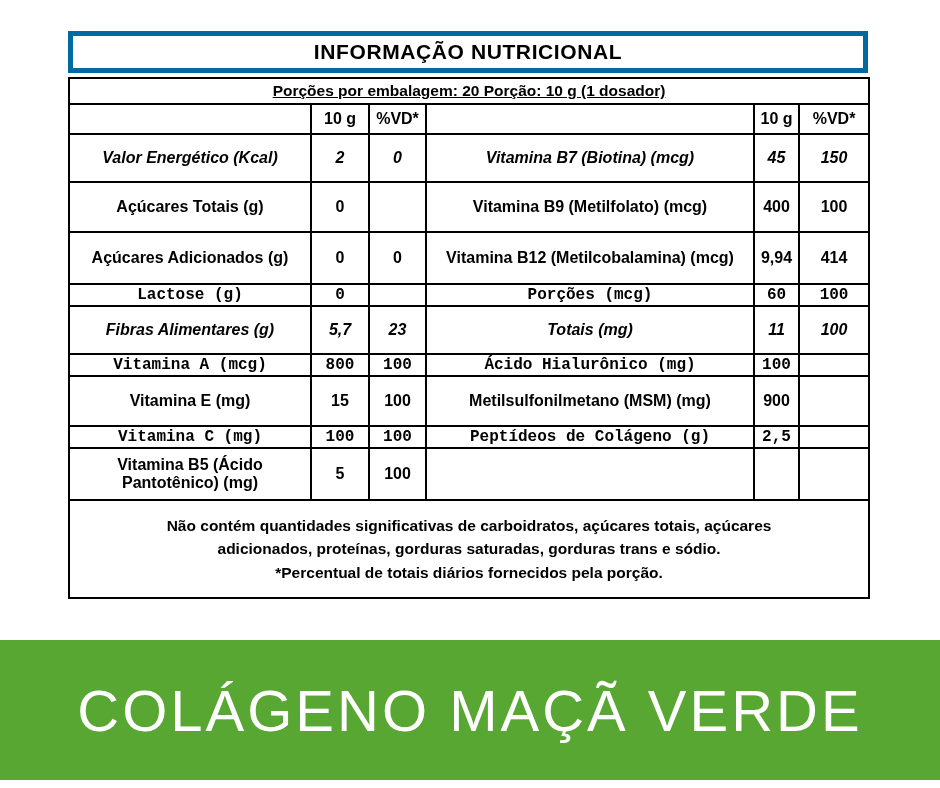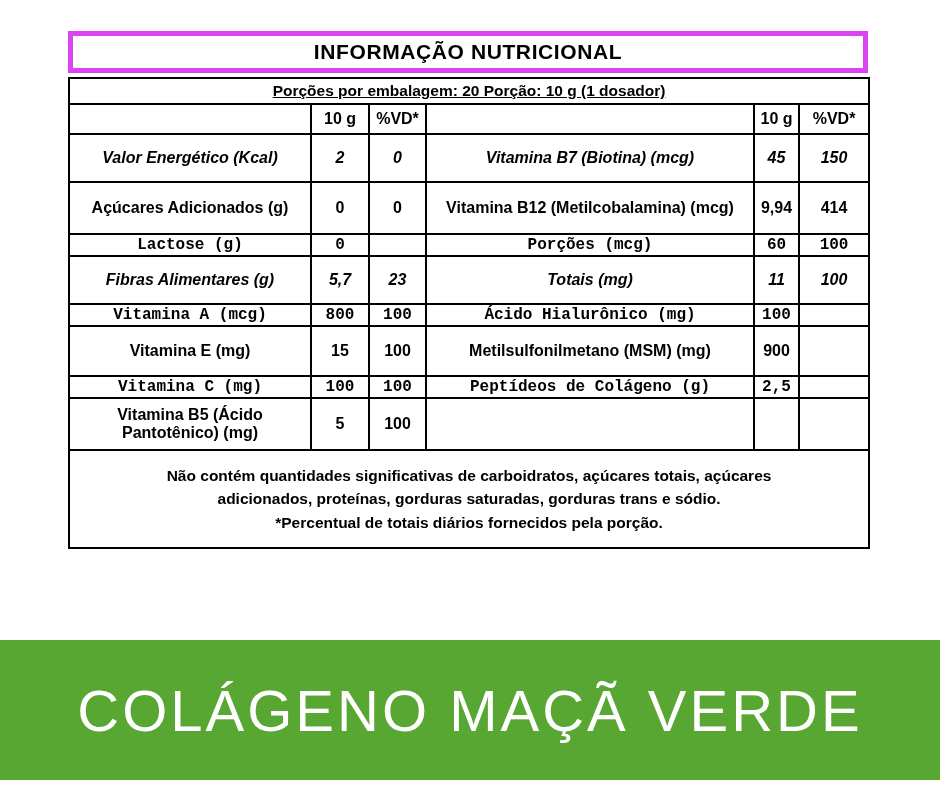--- a/index.html
+++ b/index.html
@@ -2,21 +2,21 @@
 <html><head>
 <meta charset="utf-8">
 <style>
   * { box-sizing: border-box; margin: 0; padding: 0; }
   html, body { width: 940px; height: 788px; background: #ffffff; overflow: hidden; }
   body { font-family: "Liberation Sans", sans-serif; color: #000; position: relative; }
 
   .sheet { position: absolute; left: 68px; top: 31px; width: 800px; }
 
   .title-box {
-    border: 5px solid #d946ef;
+    border: 5px solid #0369a1;
     height: 42px;
     display: flex; align-items: center; justify-content: center;
     font-weight: bold; font-size: 21px; letter-spacing: 0.6px;
     margin-bottom: 4px;
   }
 
   table.nutrition {
     border-collapse: collapse;
     width: 800px;
     table-layout: fixed;
@@ -83,20 +83,28 @@
 
       <tr class="h48">
         <td>Valor Energético (Kcal)</td>
         <td>2</td>
         <td>0</td>
         <td>Vitamina B7 (Biotina) (mcg)</td>
         <td>45</td>
         <td>150</td>
       </tr>
 
+      <tr class="h50">
+        <td>Açúcares Totais (g)</td>
+        <td>0</td>
+        <td></td>
+        <td>Vitamina B9 (Metilfolato) (mcg)</td>
+        <td>400</td>
+        <td>100</td>
+      </tr>
 
       <tr class="h52">
         <td>Açúcares Adicionados (g)</td>
         <td>0</td>
         <td>0</td>
         <td>Vitamina B12 (Metilcobalamina) (mcg)</td>
         <td>9,94</td>
         <td>414</td>
       </tr>
 

